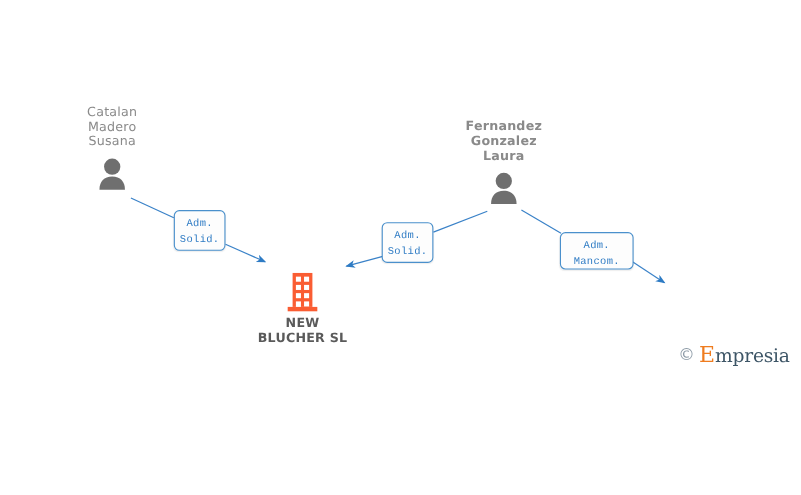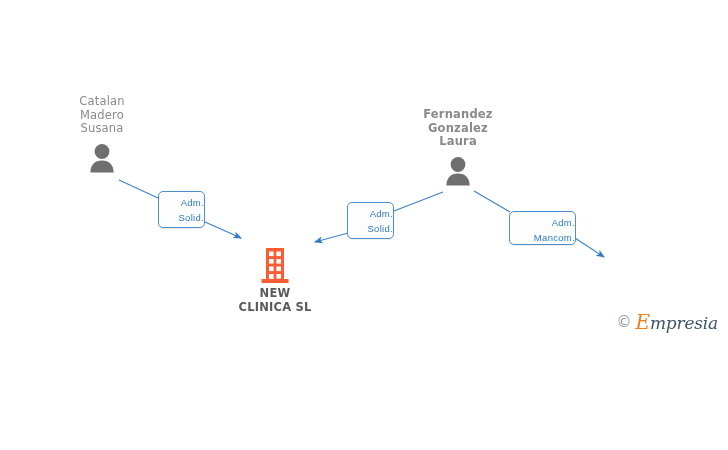--- a/index.html
+++ b/index.html
@@ -74,24 +74,24 @@
   }
 
   
   .rel-label {
     position: absolute;
     box-sizing: border-box;
     border: 1px solid #4a90cc;
     border-radius: 5px;
     background: #fdfdfd;
     color: #2e7bc4;
-    font-family: Liberation Sans, sans-serif;
+    font-family: Liberation Mono, monospace;
     font-size: 9.5px;
     line-height: 15px;
-    text-align: right;
+    text-align: center;
     padding-top: 3px;
     letter-spacing: 0.3px;
     white-space: pre-line;
     box-shadow: 0 1px 1px rgba(0,0,0,0.07);
   }
 
   
   #watermark {
     position: absolute;
     right: 10px;
@@ -102,21 +102,20 @@
     user-select: none;
   }
   .wm-c {
     font-family: "DejaVu Sans", sans-serif;
     font-size: 15px;
     color: #8c9aa6;
   }
   .wm-text {
     font-family: "DejaVu Serif", serif;
     font-size: 17px;
-    font-style: italic;
     color: #3d5566;
     letter-spacing: -0.2px;
     text-align: center;
   }
   .wm-text .wm-cap {
     color: #ef7c1f;
     font-size: 20px;
   }
 </style>
 </head>
@@ -174,21 +173,21 @@
       <rect x="8" y="3.5" width="4.6" height="4.6" fill="#ffffff"></rect>
       <rect x="15.4" y="3.5" width="4.6" height="4.6" fill="#ffffff"></rect>
       <rect x="8" y="11" width="4.6" height="4.6" fill="#ffffff"></rect>
       <rect x="15.4" y="11" width="4.6" height="4.6" fill="#ffffff"></rect>
       <rect x="8" y="18.5" width="4.6" height="4.6" fill="#ffffff"></rect>
       <rect x="15.4" y="18.5" width="4.6" height="4.6" fill="#ffffff"></rect>
       <rect x="8" y="26" width="4.6" height="5" fill="#ffffff"></rect>
       <rect x="15.4" y="26" width="4.6" height="4.6" fill="#ffffff"></rect>
     </svg>
     <div class="company-name primary">NEW
-CLINICA  SL</div>
+BLUCHER  SL</div>
   </div>
 
 
   <div class="rel-label" style="left:158px; top:191px; width:47px; height:37px;">Adm.
 Solid.</div>
 
   <div class="rel-label" style="left:347px; top:202px; width:47px; height:37px;">Adm.
 Solid.</div>
 
   <div class="rel-label" style="left:509px; top:211px; width:67px; height:34px;">Adm.

